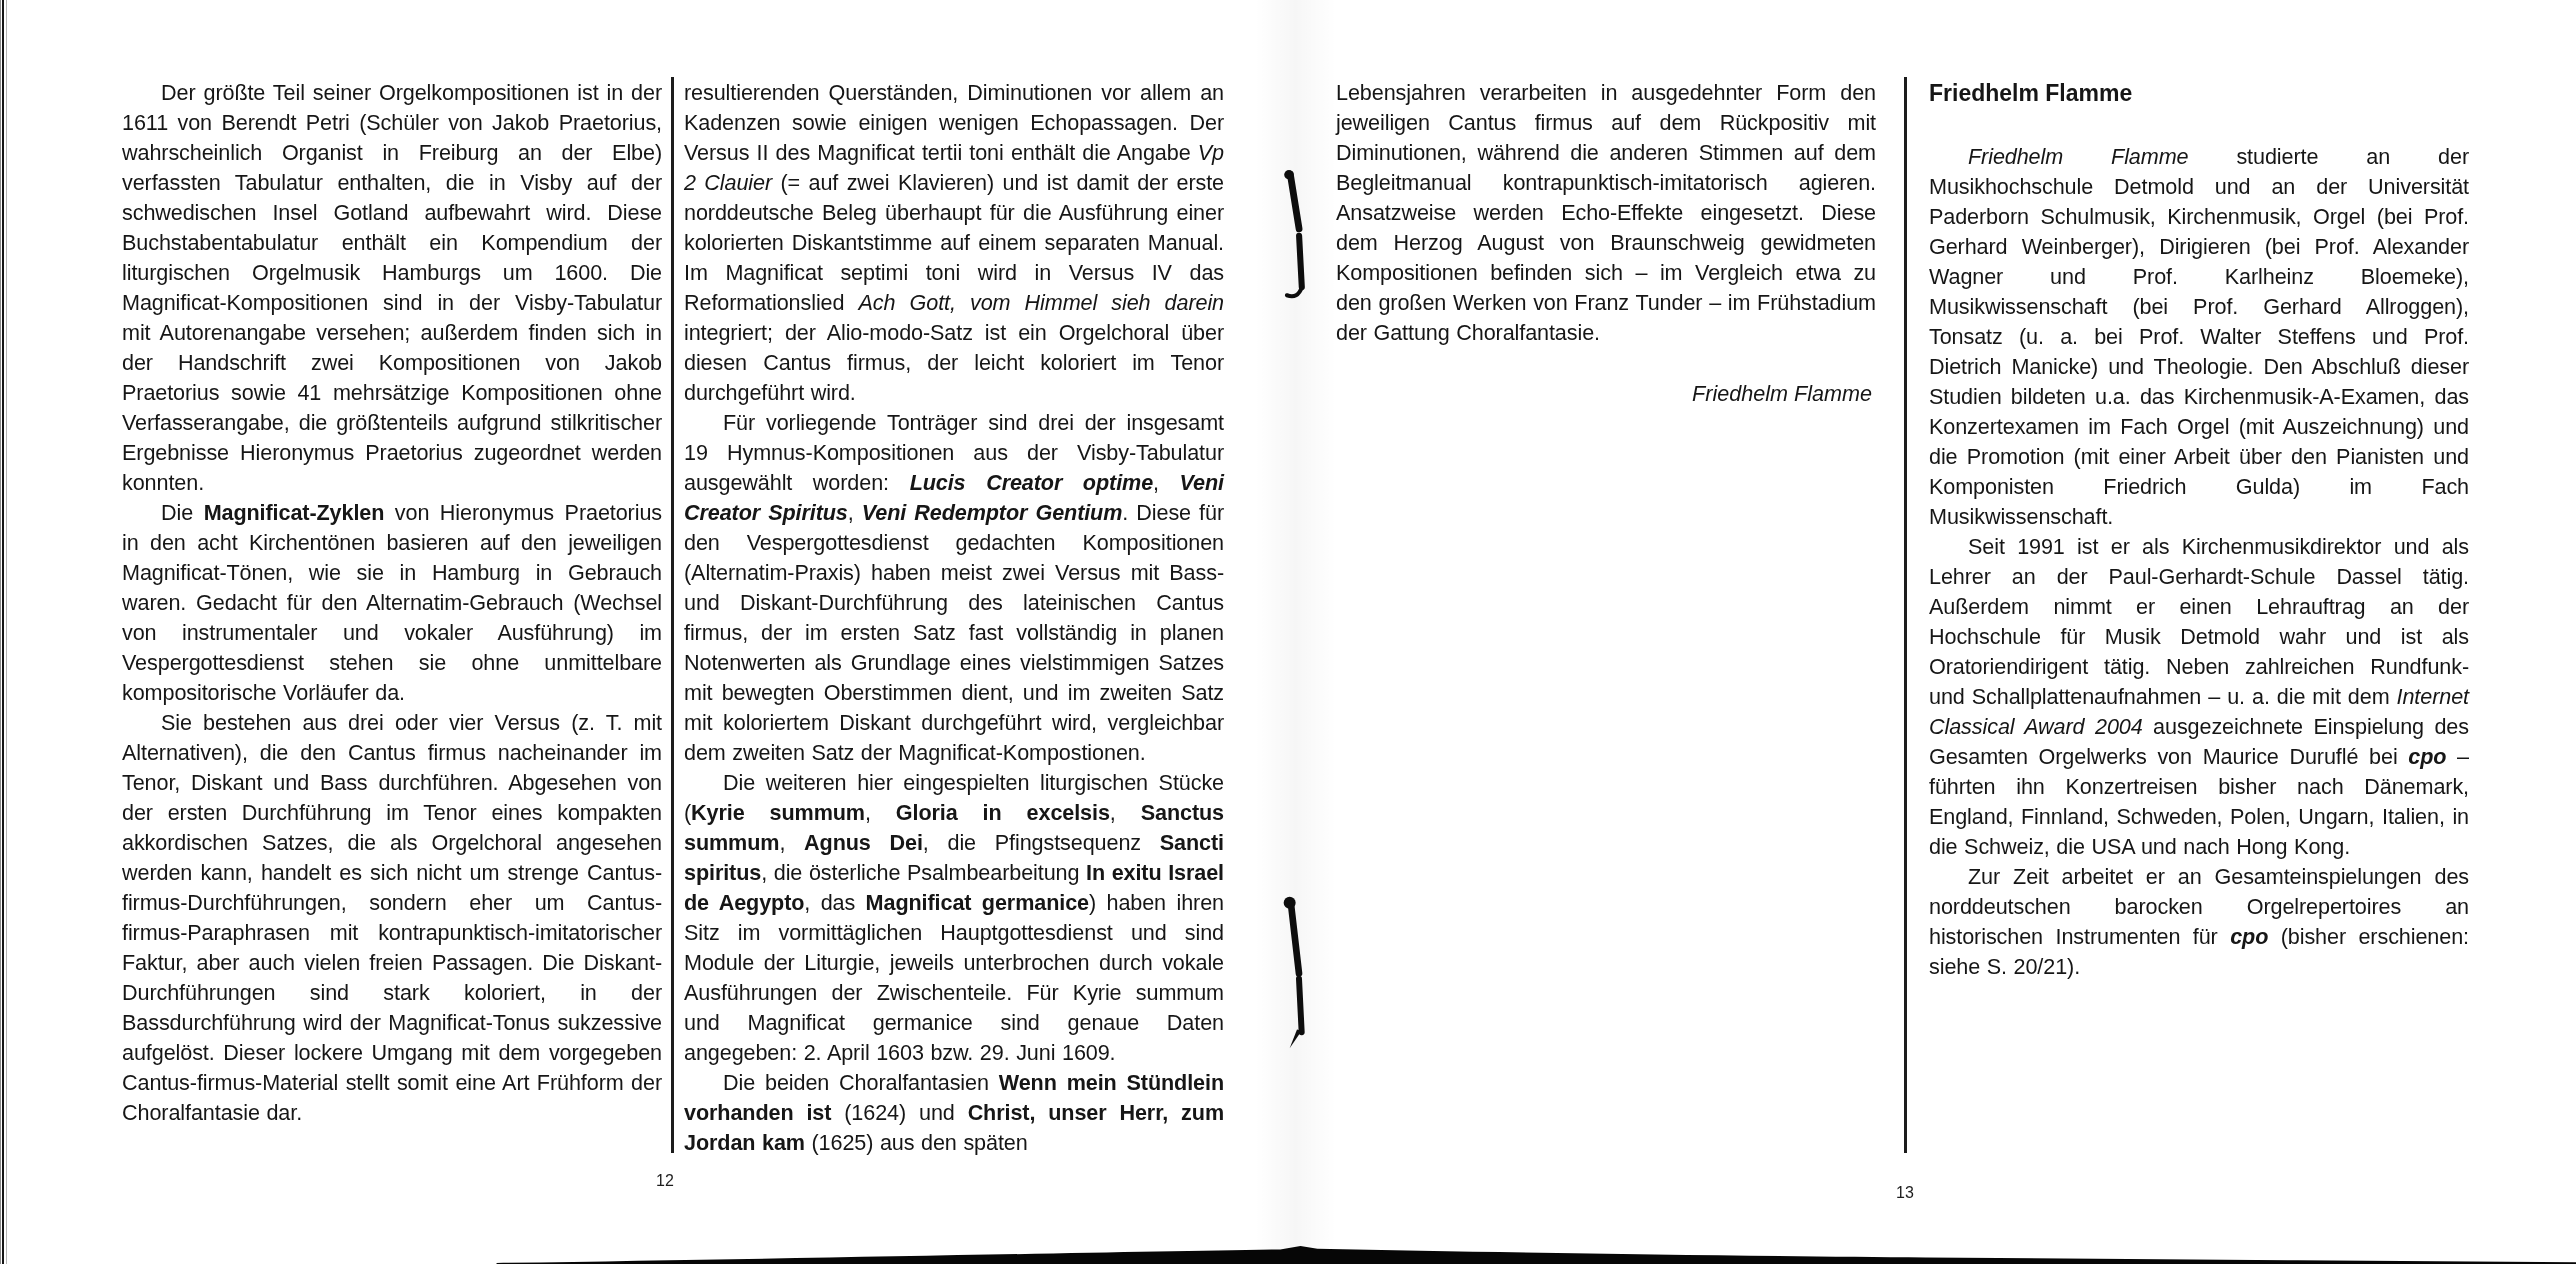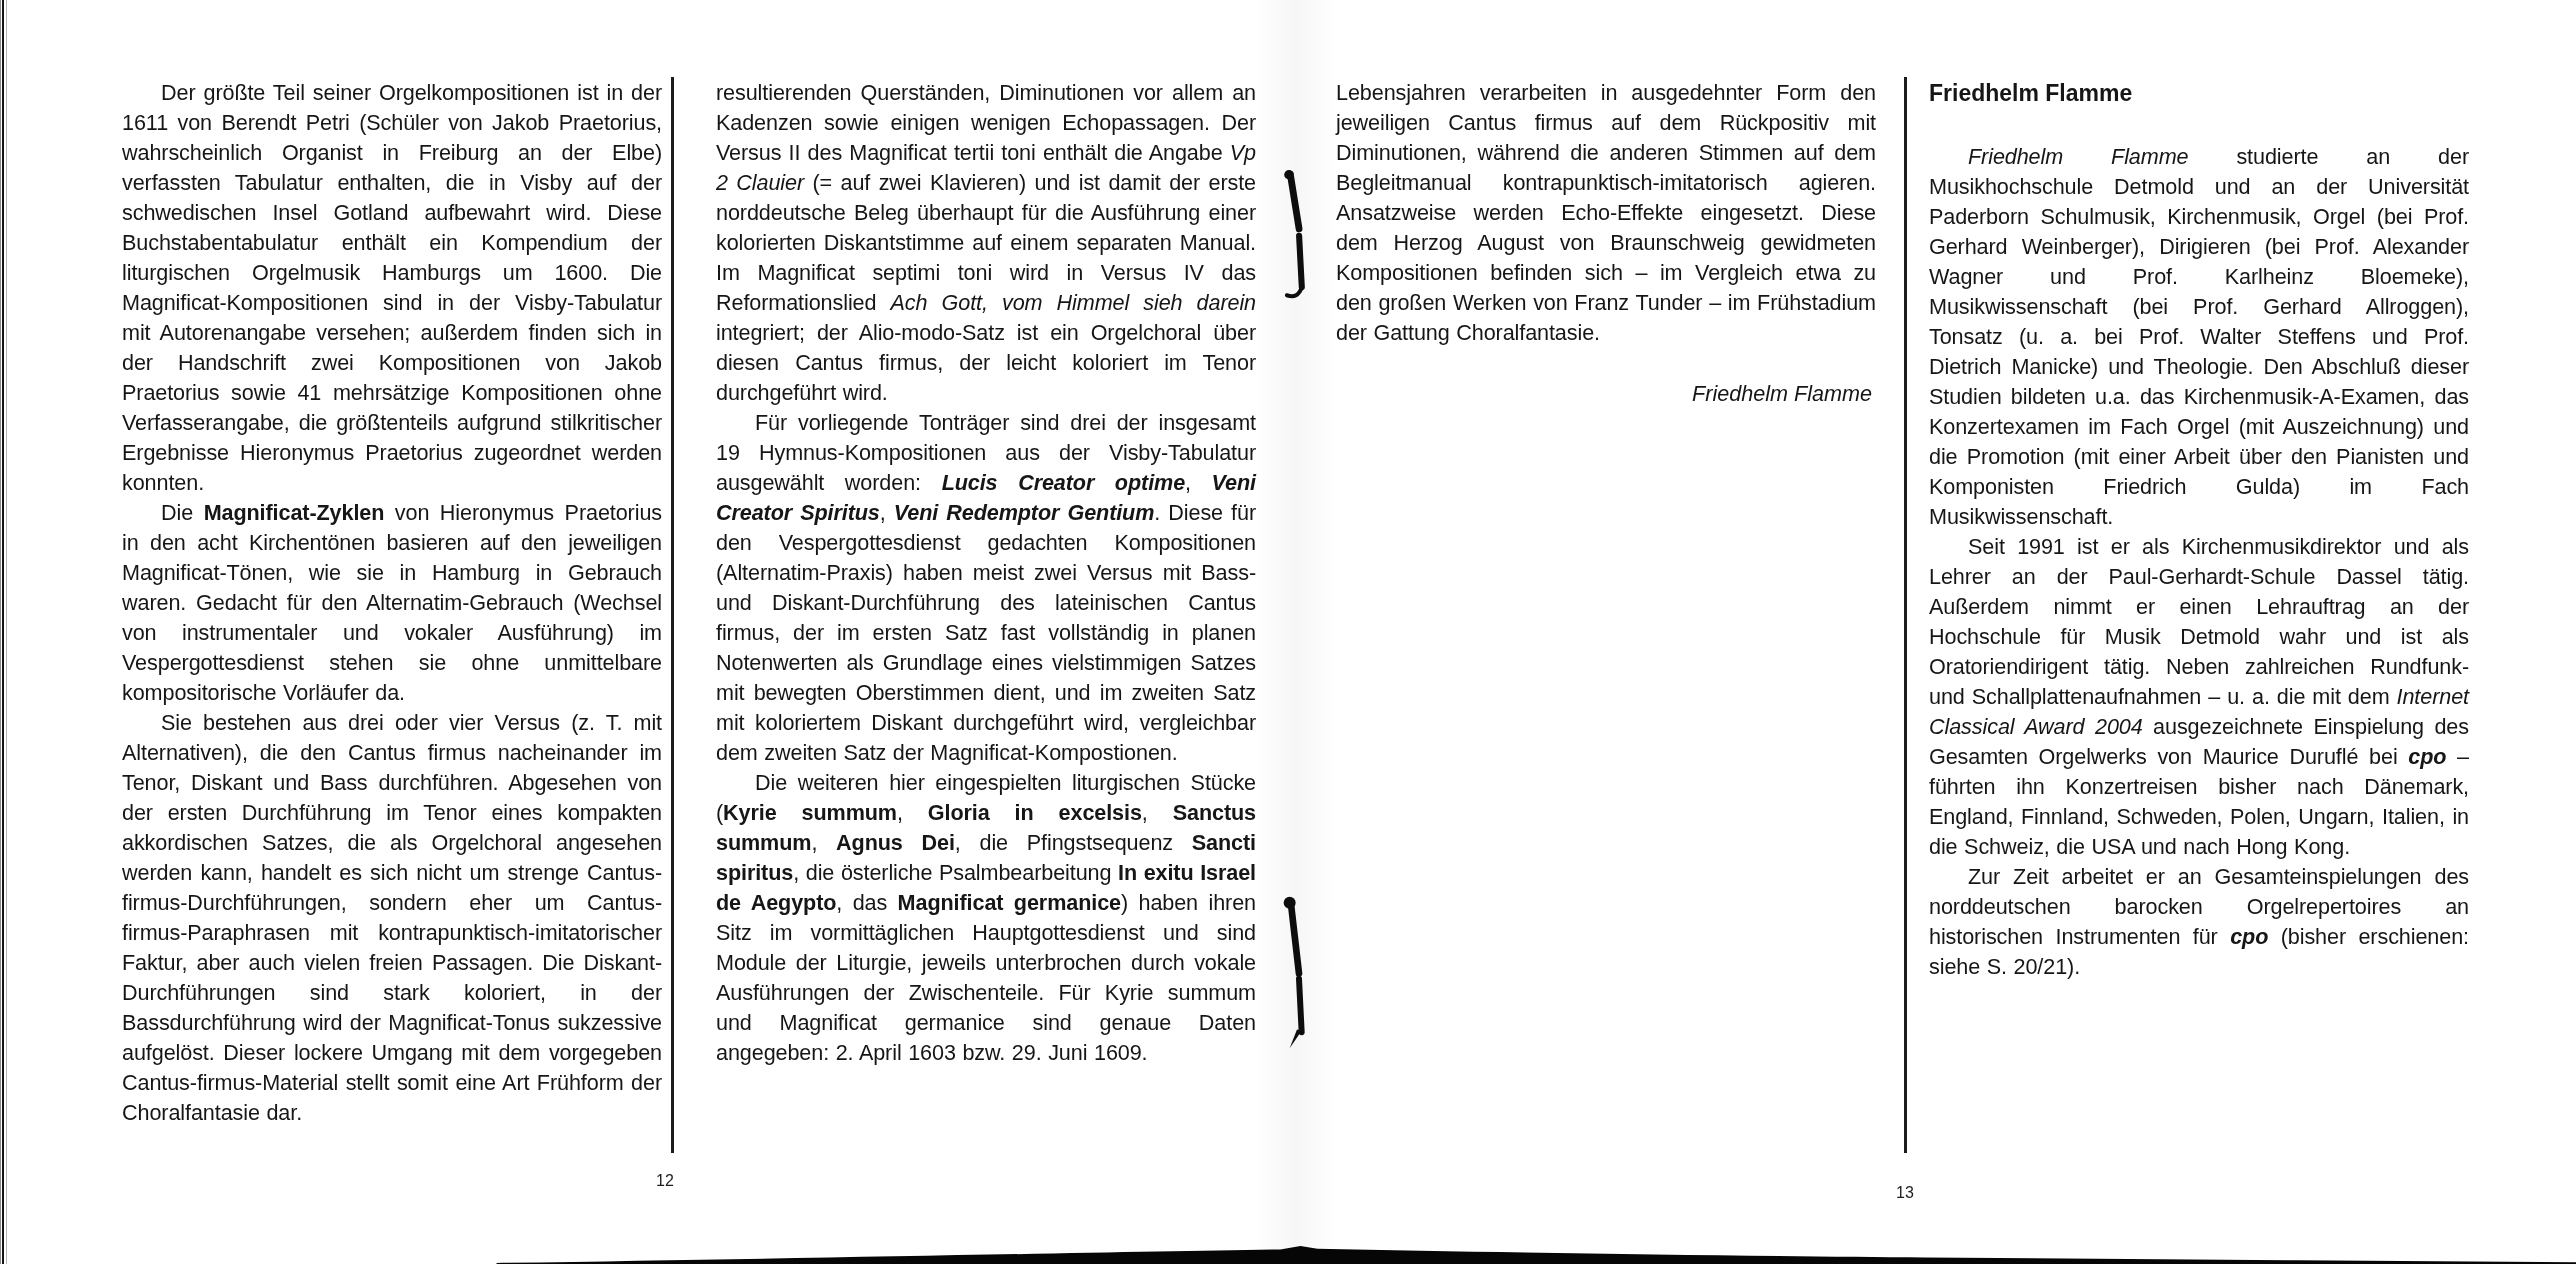--- a/index.html
+++ b/index.html
@@ -14,21 +14,21 @@
     background: #ffffff;
     font-family: "Liberation Sans", sans-serif;
     color: #161616;
   }
   .text-column {
     position: absolute;
     top: 78px;
     width: 540px;
   }
   #col-1 { left: 122px; }
-  #col-2 { left: 716px; }
+  #col-2 { left: 684px; }
   #col-3 { left: 1336px; }
   #col-4 { left: 1929px; }
   p.para {
     margin: 0;
     font-size: 21.6px;
     line-height: 30px;
     text-align: justify;
     letter-spacing: -0.1px;
     word-spacing: 0.7px;
   }
@@ -110,20 +110,21 @@
     <div id="col-1" class="text-column">
         <p class="para indent"><span>Der größte Teil seiner Orgelkompositionen ist in der 1611 von Berendt Petri (Schüler von Jakob Praetorius, wahrscheinlich Organist in Freiburg an der Elbe) verfassten Tabulatur enthalten, die in Visby auf der schwedischen Insel Gotland aufbewahrt wird. Diese Buchstabentabulatur enthält ein Kompendium der liturgischen Orgelmusik Hamburgs um 1600. Die Magnificat-Kompositionen sind in der Visby-Tabulatur mit Autorenangabe versehen; außerdem finden sich in der Handschrift zwei Kompositionen von Jakob Praetorius sowie 41 mehrsätzige Kompositionen ohne Verfasserangabe, die größtenteils aufgrund stilkritischer Ergebnisse Hieronymus Praetorius zugeordnet werden konnten.</span></p>
         <p class="para indent"><span>Die </span><span class="b">Magnificat-Zyklen</span><span> von Hieronymus Praetorius in den acht Kirchentönen basieren auf den jeweiligen Magnificat-Tönen, wie sie in Hamburg in Gebrauch waren. Gedacht für den Alternatim-Gebrauch (Wechsel von instrumentaler und vokaler Ausführung) im Vespergottesdienst stehen sie ohne unmittelbare kompositorische Vorläufer da.</span></p>
         <p class="para indent"><span>Sie bestehen aus drei oder vier Versus (z. T. mit Alternativen), die den Cantus firmus nacheinander im Tenor, Diskant und Bass durchführen. Abgesehen von der ersten Durchführung im Tenor eines kompakten akkordischen Satzes, die als Orgelchoral angesehen werden kann, handelt es sich nicht um strenge Cantus-firmus-Durchführungen, sondern eher um Cantus-firmus-Paraphrasen mit kontrapunktisch-imitatorischer Faktur, aber auch vielen freien Passagen. Die Diskant-Durchführungen sind stark koloriert, in der Bassdurchführung wird der Magnificat-Tonus sukzessive aufgelöst. Dieser lockere Umgang mit dem vorgegeben Cantus-firmus-Material stellt somit eine Art Frühform der Choralfantasie dar.</span></p>
       </div>
     <div id="divider-left" class="column-divider"></div>
     <div id="col-2" class="text-column">
         <p class="para"><span>resultierenden Querständen, Diminutionen vor allem an Kadenzen sowie einigen wenigen Echopassagen. Der Versus II des Magnificat tertii toni enthält die Angabe </span><span class="i">Vp 2 Clauier</span><span> (= auf zwei Klavieren) und ist damit der erste norddeutsche Beleg überhaupt für die Ausführung einer kolorierten Diskantstimme auf einem separaten Manual. Im Magnificat septimi toni wird in Versus IV das Reformationslied </span><span class="i">Ach Gott, vom Himmel sieh darein</span><span> integriert; der Alio-modo-Satz ist ein Orgelchoral über diesen Cantus firmus, der leicht koloriert im Tenor durchgeführt wird.</span></p>
         <p class="para indent"><span>Für vorliegende Tonträger sind drei der insgesamt 19 Hymnus-Kompositionen aus der Visby-Tabulatur ausgewählt worden: </span><span class="b i">Lucis Creator optime</span><span>, </span><span class="b i">Veni Creator Spiritus</span><span>, </span><span class="b i">Veni Redemptor Gentium</span><span>. Diese für den Vespergottesdienst gedachten Kompositionen (Alternatim-Praxis) haben meist zwei Versus mit Bass- und Diskant-Durchführung des lateinischen Cantus firmus, der im ersten Satz fast vollständig in planen Notenwerten als Grundlage eines vielstimmigen Satzes mit bewegten Oberstimmen dient, und im zweiten Satz mit koloriertem Diskant durchgeführt wird, vergleichbar dem zweiten Satz der Magnificat-Kompostionen.</span></p>
         <p class="para indent"><span>Die weiteren hier eingespielten liturgischen Stücke (</span><span class="b">Kyrie summum</span><span>, </span><span class="b">Gloria in excelsis</span><span>, </span><span class="b">Sanctus summum</span><span>, </span><span class="b">Agnus Dei</span><span>, die Pfingstsequenz </span><span class="b">Sancti spiritus</span><span>, die österliche Psalmbearbeitung </span><span class="b">In exitu Israel de Aegypto</span><span>, das </span><span class="b">Magnificat germanice</span><span>) haben ihren Sitz im vormittäglichen Hauptgottesdienst und sind Module der Liturgie, jeweils unterbrochen durch vokale Ausführungen der Zwischenteile. Für Kyrie summum und Magnificat germanice sind genaue Daten angegeben: 2. April 1603 bzw. 29. Juni 1609.</span></p>
+        <p class="para indent"><span>Die beiden Choralfantasien </span><span class="b">Wenn mein Stündlein vorhanden ist</span><span> (1624) und </span><span class="b">Christ, unser Herr, zum Jordan kam</span><span> (1625) aus den späten</span></p>
       </div>
     <div id="page-number-12" class="page-number">12</div>
   </div>
 
   <div>
     <div id="col-3" class="text-column">
       <div>
           <p class="para"><span>Lebensjahren verarbeiten in ausgedehnter Form den jeweiligen Cantus firmus auf dem Rückpositiv mit Diminutionen, während die anderen Stimmen auf dem Begleitmanual kontrapunktisch-imitatorisch agieren. Ansatzweise werden Echo-Effekte eingesetzt. Diese dem Herzog August von Braunschweig gewidmeten Kompositionen befinden sich – im Vergleich etwa zu den großen Werken von Franz Tunder – im Frühstadium der Gattung Choralfantasie.</span></p>
         </div>
       <div class="author-signature">Friedhelm Flamme</div>

